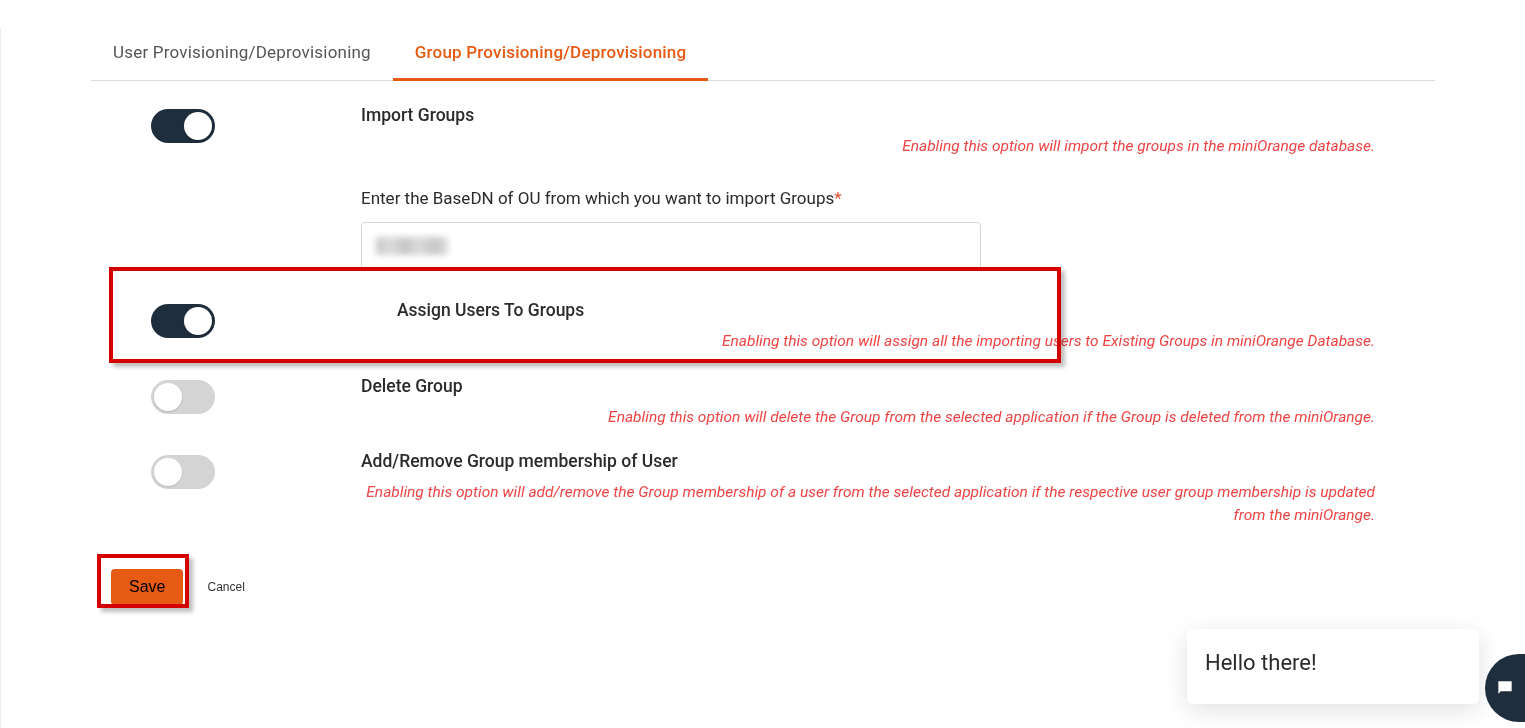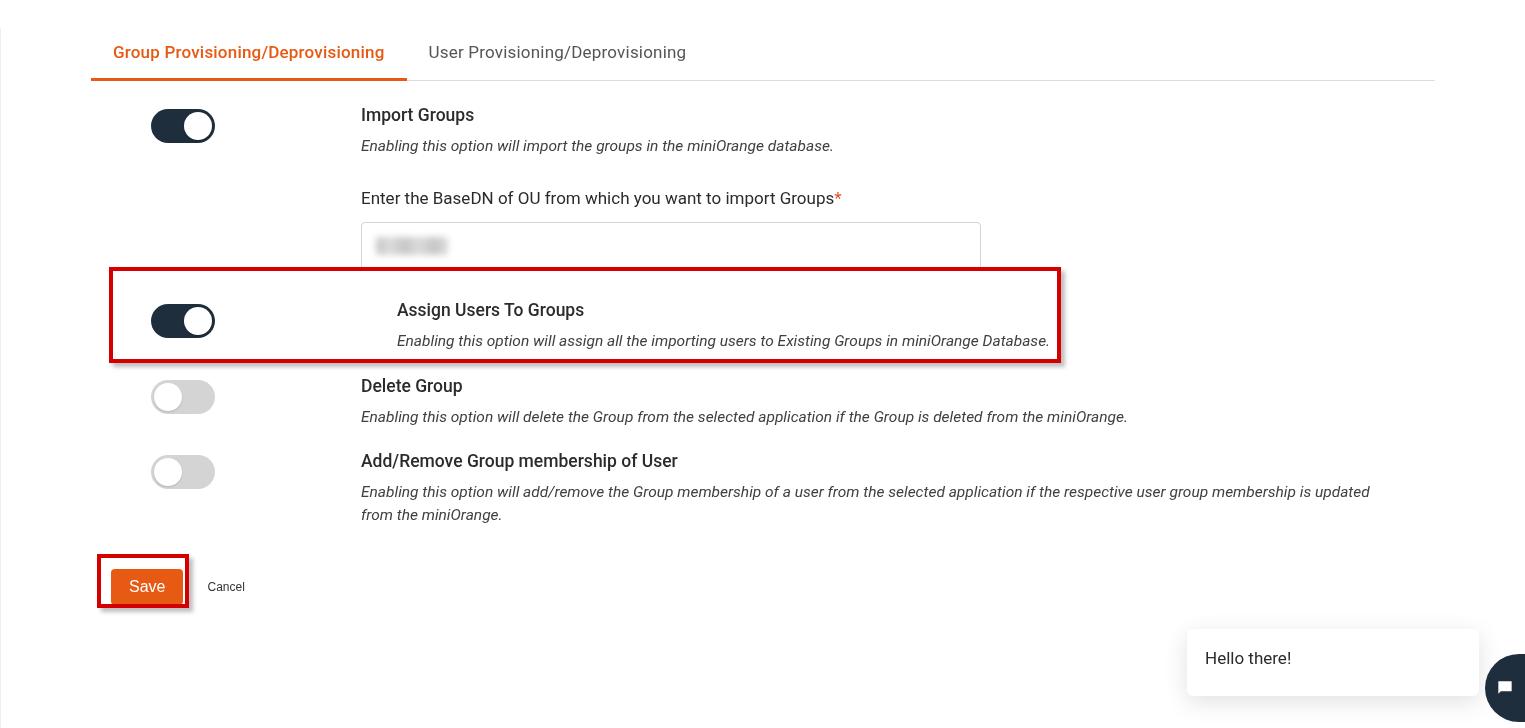--- a/index.html
+++ b/index.html
@@ -52,23 +52,24 @@
     flex: 1;
   }
   .section-title {
     font-size: 17.5px;
     color: #2b2b2b;
     font-weight: 500;
     margin-bottom: 10px;
   }
   .section-desc {
     font-size: 15.5px;
-    color: #404040;
+    color: #ef4444;
     font-style: italic;
     line-height: 1.5;
+    text-align: right;
   }
   .field-label {
     margin-top: 30px;
     font-size: 17px;
     color: #2b2b2b;
   }
   .field-label .req {
     color: #e04e2c;
   }
   .text-input {
@@ -143,46 +144,46 @@
     left: 6px;
     top: -3px;
     border: 4px solid #d40000;
     box-shadow: 4px 4px 4px rgba(0,0,0,0.25);
     width: 92px;
     height: 54px;
     pointer-events: none;
   }
   .btn-save {
     background: #e65a13;
-    color: #ffffff;
+    color: #000000;
     border: none;
     border-radius: 4px;
     font-size: 16px;
     padding: 9px 18px;
     cursor: pointer;
   }
   .btn-cancel {
     background: none;
     border: none;
     color: #333;
     font-size: 12px;
     margin-left: 18px;
     cursor: pointer;
   }
   
   .chat {
     position: absolute;
     right: 46px;
-    bottom: 32px;
+    bottom: 24px;
     width: 292px;
     background: #fff;
     border-radius: 6px;
     box-shadow: 0 6px 24px rgba(0,0,0,0.12);
     padding: 16px 18px;
-    font-size: 17px;
+    font-size: 22px;
     color: #2b2b2b;
     line-height: 1.6;
   }
   .chat-bubble {
     position: absolute;
     right: 0;
     bottom: 6px;
     width: 40px;
     height: 68px;
     background: #1f2e3d;
@@ -195,22 +196,22 @@
   }
   
   .sp-sm { height: 8px; }
 </style>
 </head>
 <body>
 
 <div class="page">
 
   <div class="tabs">
+    <div class="tab">User Provisioning/Deprovisioning</div>
     <div class="tab active">Group Provisioning/Deprovisioning</div>
-    <div class="tab">User Provisioning/Deprovisioning</div>
   </div>
 
   <div class="section">
     <div class="left">
       <div class="toggle on">
         <div class="track"></div><div class="knob"></div>
       </div>
     </div>
     <div class="right">
       <div class="section-title">Import Groups</div>

